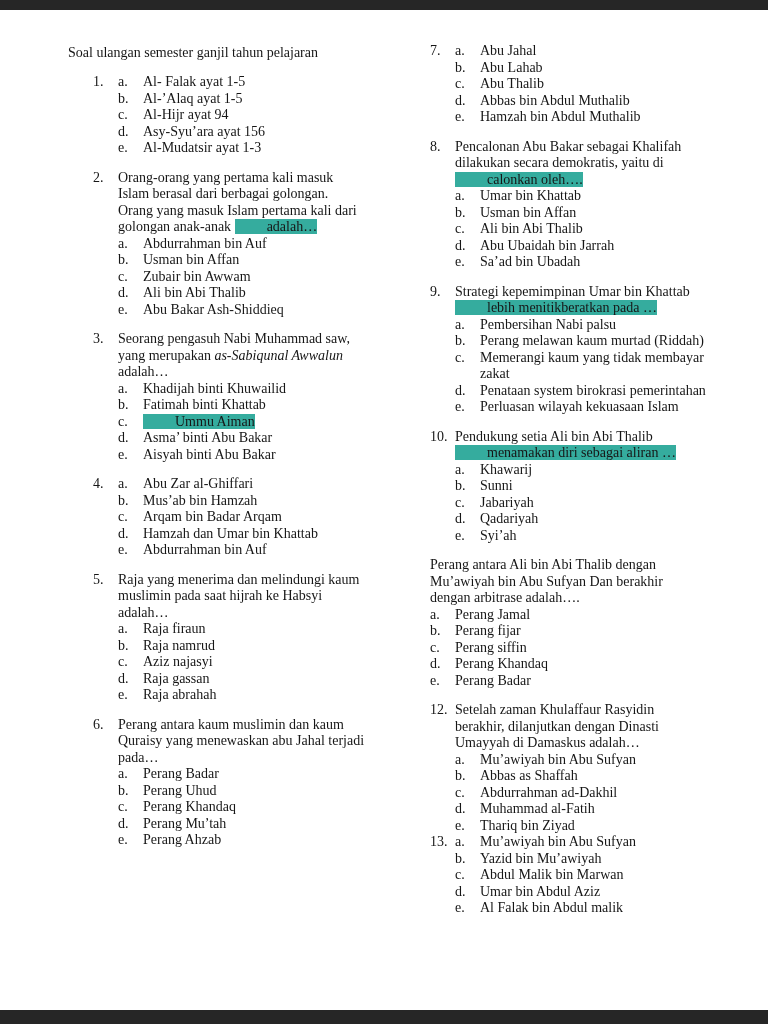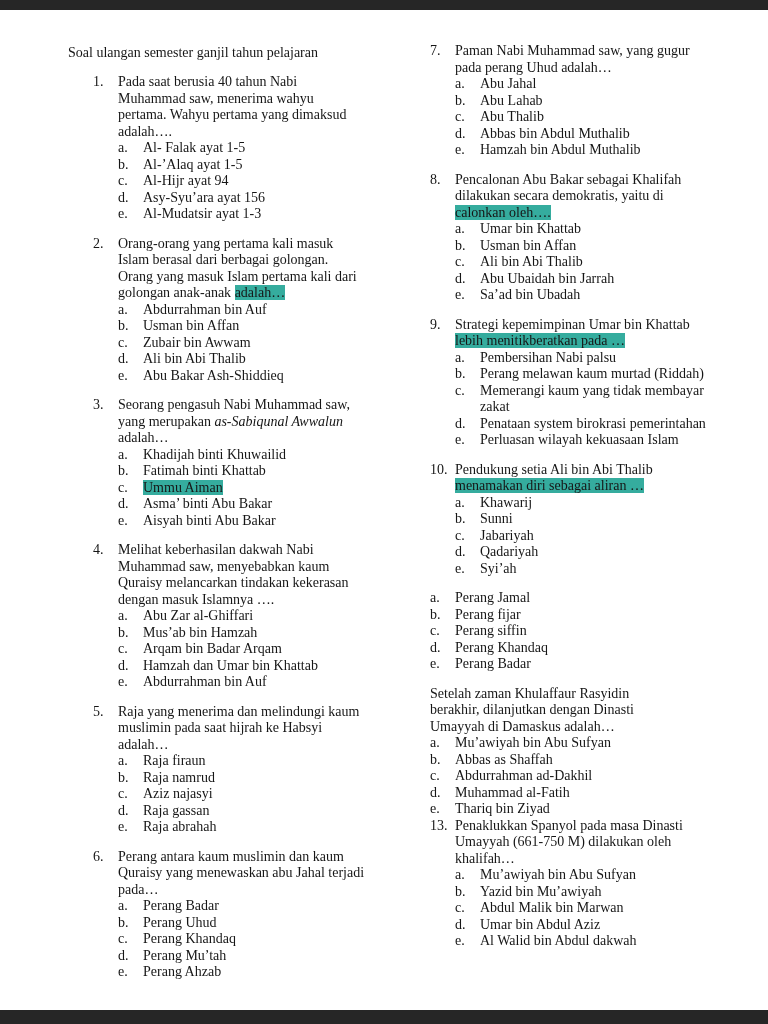--- a/index.html
+++ b/index.html
@@ -31,39 +31,35 @@
   .doc-header { line-height: 19px; margin-bottom: 12px; }
   .question { display: flex; margin-bottom: 13px; }
   .question.no-gap { margin-bottom: 0; }
   .col-left .question { padding-left: 25px; }
   .qnum  { width: 25px; flex: none; }
   .qbody { flex: 1; min-width: 0; }
   .qtext { white-space: pre-wrap; }
   .option { display: flex; }
   .olabel { width: 25px; flex: none; }
   .otext  { white-space: pre-wrap; flex: 1; min-width: 0; }
-  .hl { background: var(--hl-col, #35ac9e); }
+  .hl { background: var(--hl-col, #35ac9e); padding-left: 32px; }
   .it { font-style: italic; }
 </style>
 </head>
 <body>
 
 <div class="page">
   <div class="col col-left">
     <div class="doc-header">
       <div>Soal ulangan semester ganjil tahun pelajaran</div>
     </div>
     <div id="left-questions">
         <div class="question">
           <div class="qnum">1.</div>
           <div class="qbody">
-            <div class="qtext"><span>Pada saat berusia 40 tahun Nabi
-Muhammad saw, menerima wahyu
-pertama. Wahyu pertama yang dimaksud
-adalah….</span></div>
             <div class="option">
               <div class="olabel">a.</div>
               <div class="otext"><span>Al- Falak ayat 1-5</span></div>
             </div>
             <div class="option">
               <div class="olabel">b.</div>
               <div class="otext"><span>Al-’Alaq ayat 1-5</span></div>
             </div>
             <div class="option">
               <div class="olabel">c.</div>
@@ -132,24 +128,20 @@
             </div>
             <div class="option">
               <div class="olabel">e.</div>
               <div class="otext"><span>Aisyah binti Abu Bakar</span></div>
             </div>
           </div>
         </div>
         <div class="question">
           <div class="qnum">4.</div>
           <div class="qbody">
-            <div class="qtext"><span>Melihat keberhasilan dakwah Nabi
-Muhammad saw, menyebabkan kaum
-Quraisy melancarkan tindakan kekerasan
-dengan masuk Islamnya ….</span></div>
             <div class="option">
               <div class="olabel">a.</div>
               <div class="otext"><span>Abu Zar al-Ghiffari</span></div>
             </div>
             <div class="option">
               <div class="olabel">b.</div>
               <div class="otext"><span>Mus’ab bin Hamzah</span></div>
             </div>
             <div class="option">
               <div class="olabel">c.</div>
@@ -221,22 +213,20 @@
             </div>
           </div>
         </div>
       </div>
   </div>
   <div class="col col-right">
     <div id="right-questions">
         <div class="question">
           <div class="qnum">7.</div>
           <div class="qbody">
-            <div class="qtext"><span>Paman Nabi Muhammad saw, yang gugur
-pada perang Uhud adalah…</span></div>
             <div class="option">
               <div class="olabel">a.</div>
               <div class="otext"><span>Abu Jahal</span></div>
             </div>
             <div class="option">
               <div class="olabel">b.</div>
               <div class="otext"><span>Abu Lahab</span></div>
             </div>
             <div class="option">
               <div class="olabel">c.</div>
@@ -330,20 +320,23 @@
               <div class="otext"><span>Qadariyah</span></div>
             </div>
             <div class="option">
               <div class="olabel">e.</div>
               <div class="otext"><span>Syi’ah</span></div>
             </div>
           </div>
         </div>
         <div class="question">
           <div class="qbody">
+            <div class="qtext"><span>Perang antara Ali bin Abi Thalib dengan
+Mu’awiyah bin Abu Sufyan Dan berakhir
+dengan arbitrase adalah….</span></div>
             <div class="option">
               <div class="olabel">a.</div>
               <div class="otext"><span>Perang Jamal</span></div>
             </div>
             <div class="option">
               <div class="olabel">b.</div>
               <div class="otext"><span>Perang fijar</span></div>
             </div>
             <div class="option">
               <div class="olabel">c.</div>
@@ -353,20 +346,21 @@
               <div class="olabel">d.</div>
               <div class="otext"><span>Perang Khandaq</span></div>
             </div>
             <div class="option">
               <div class="olabel">e.</div>
               <div class="otext"><span>Perang Badar</span></div>
             </div>
           </div>
         </div>
         <div class="question no-gap">
+          <div class="qnum">12.</div>
           <div class="qbody">
             <div class="qtext"><span>Setelah zaman Khulaffaur Rasyidin
 berakhir, dilanjutkan dengan Dinasti
 Umayyah di Damaskus adalah…</span></div>
             <div class="option">
               <div class="olabel">a.</div>
               <div class="otext"><span>Mu’awiyah bin Abu Sufyan</span></div>
             </div>
             <div class="option">
               <div class="olabel">b.</div>
@@ -382,40 +376,37 @@
             </div>
             <div class="option">
               <div class="olabel">e.</div>
               <div class="otext"><span>Thariq bin Ziyad</span></div>
             </div>
           </div>
         </div>
         <div class="question">
           <div class="qnum">13.</div>
           <div class="qbody">
-            <div class="qtext"><span>Penaklukkan Spanyol pada masa Dinasti
-Umayyah (661-750 M) dilakukan oleh
-khalifah…</span></div>
             <div class="option">
               <div class="olabel">a.</div>
               <div class="otext"><span>Mu’awiyah bin Abu Sufyan</span></div>
             </div>
             <div class="option">
               <div class="olabel">b.</div>
               <div class="otext"><span>Yazid bin Mu’awiyah</span></div>
             </div>
             <div class="option">
               <div class="olabel">c.</div>
               <div class="otext"><span>Abdul Malik bin Marwan</span></div>
             </div>
             <div class="option">
               <div class="olabel">d.</div>
               <div class="otext"><span>Umar bin Abdul Aziz</span></div>
             </div>
             <div class="option">
               <div class="olabel">e.</div>
-              <div class="otext"><span>Al Walid bin Abdul dakwah</span></div>
+              <div class="otext"><span>Al Falak bin Abdul malik</span></div>
             </div>
           </div>
         </div>
       </div>
   </div>
 </div>
 
 </body></html>

